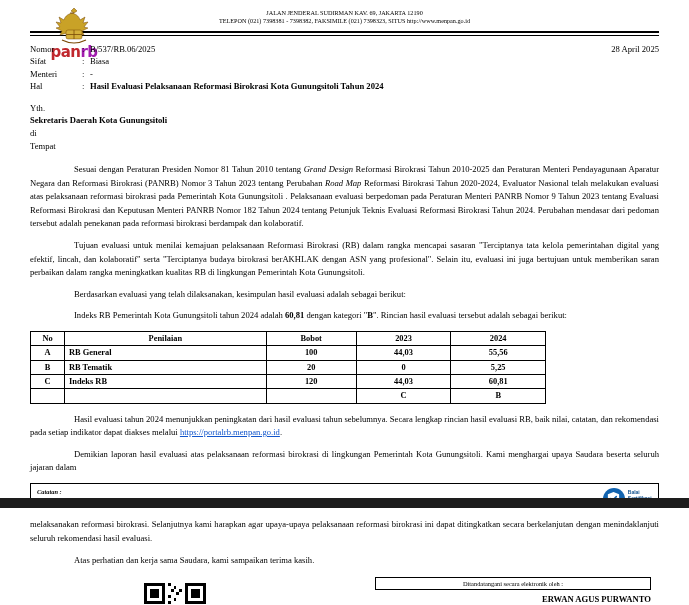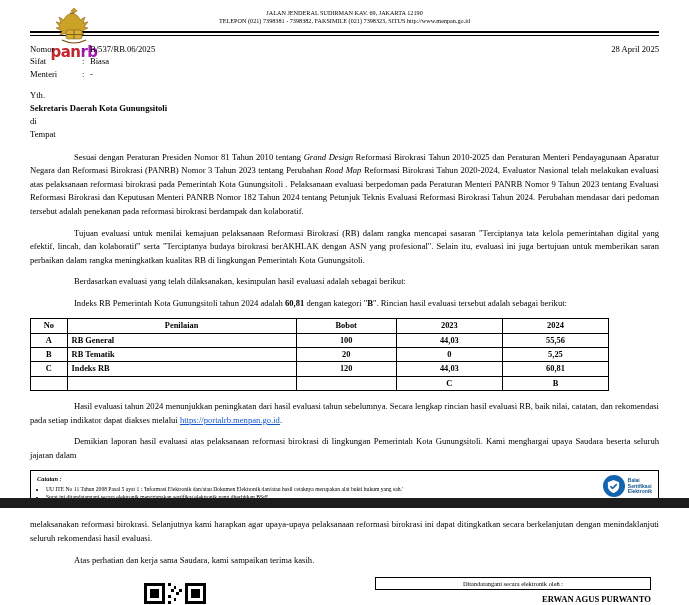--- a/index.html
+++ b/index.html
@@ -106,21 +106,21 @@
     text-align: justify;
   }
   .body-txt p { margin: 0 0 8px 0; text-indent: 44px; }
   .body-txt i { font-style: italic; }
   .body-txt b { font-weight: bold; }
   .body-txt a { color: #1155cc; text-decoration: underline; }
 
   
   table.nilai {
     margin: 2px 30px 0 30px;
-    width: 579px;
+    width: 516px;
     border-collapse: collapse;
     font-size: 8.4px;
   }
   table.nilai th, table.nilai td {
     border: 1px solid #000;
     padding: 1px 4px;
     line-height: 1.35;
   }
   table.nilai thead th {
     font-weight: bold;
@@ -253,20 +253,25 @@
         </tr>
         <tr>
           <td class="lbl">Sifat</td>
           <td class="sep">:</td>
           <td class="val">Biasa</td>
         </tr>
         <tr>
           <td class="lbl">Menteri</td>
           <td class="sep">:</td>
           <td class="val">-</td>
+        </tr>
+        <tr>
+          <td class="lbl">Hal</td>
+          <td class="sep">:</td>
+          <td class="val bold" style="max-width:330px">Hasil Evaluasi Pelaksanaan Reformasi Birokrasi Kota Gunungsitoli Tahun 2024</td>
         </tr>
       </tbody>
         </table>
     </div>
 
     <div class="yth">
       <div>Yth.</div>
       <div class="b">Sekretaris Daerah Kota Gunungsitoli</div>
       <div>di</div>
       <div>Tempat</div>

